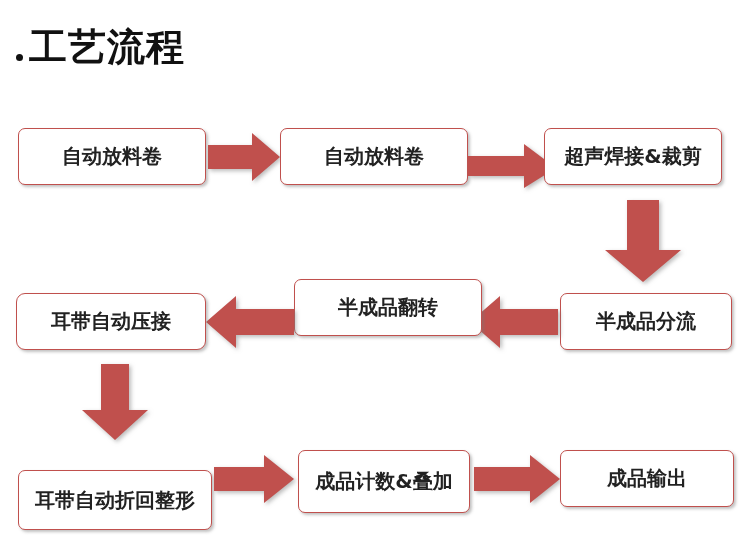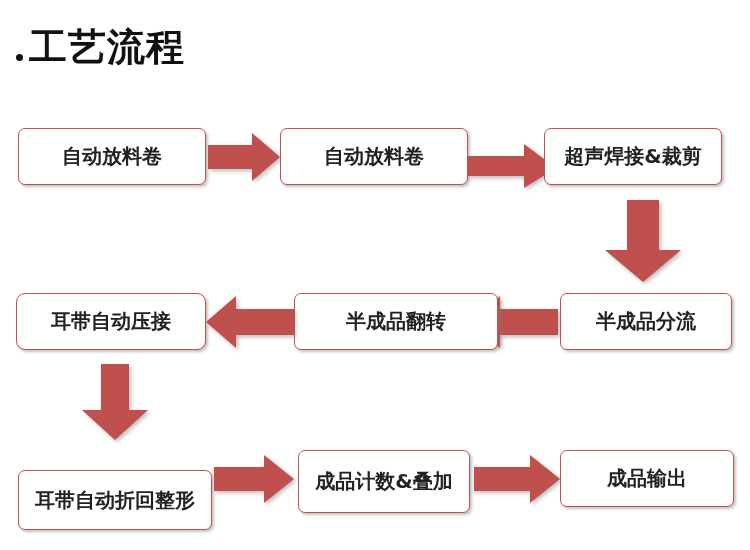--- a/index.html
+++ b/index.html
@@ -115,21 +115,21 @@
   <div class="box" style="left:560px; top:293px; width:172px; height:57px;">
     <span>半成品分流</span>
   </div>
 
   <div class="arrow" style="left:470px; top:296px;">
     <svg width="88" height="52" viewBox="0 0 88 52">
       <polygon points="0,26 30,0 30,13 88,13 88,39 30,39 30,52" fill="#c0504d"></polygon>
     </svg>
   </div>
 
-  <div class="box" style="left:294px; top:293px; width:204px; height:57px;justify-content:center;">
+  <div class="box" style="left:294px; top:279px; width:188px; height:57px;justify-content:center;">
     <span>半成品翻转</span>
   </div>
 
   <div class="arrow" style="left:206px; top:296px;">
     <svg width="88" height="52" viewBox="0 0 88 52">
       <polygon points="0,26 30,0 30,13 88,13 88,39 30,39 30,52" fill="#c0504d"></polygon>
     </svg>
   </div>
 
   <div class="box" style="left:16px;  top:293px; width:190px; height:57px;border-radius:9px;">

